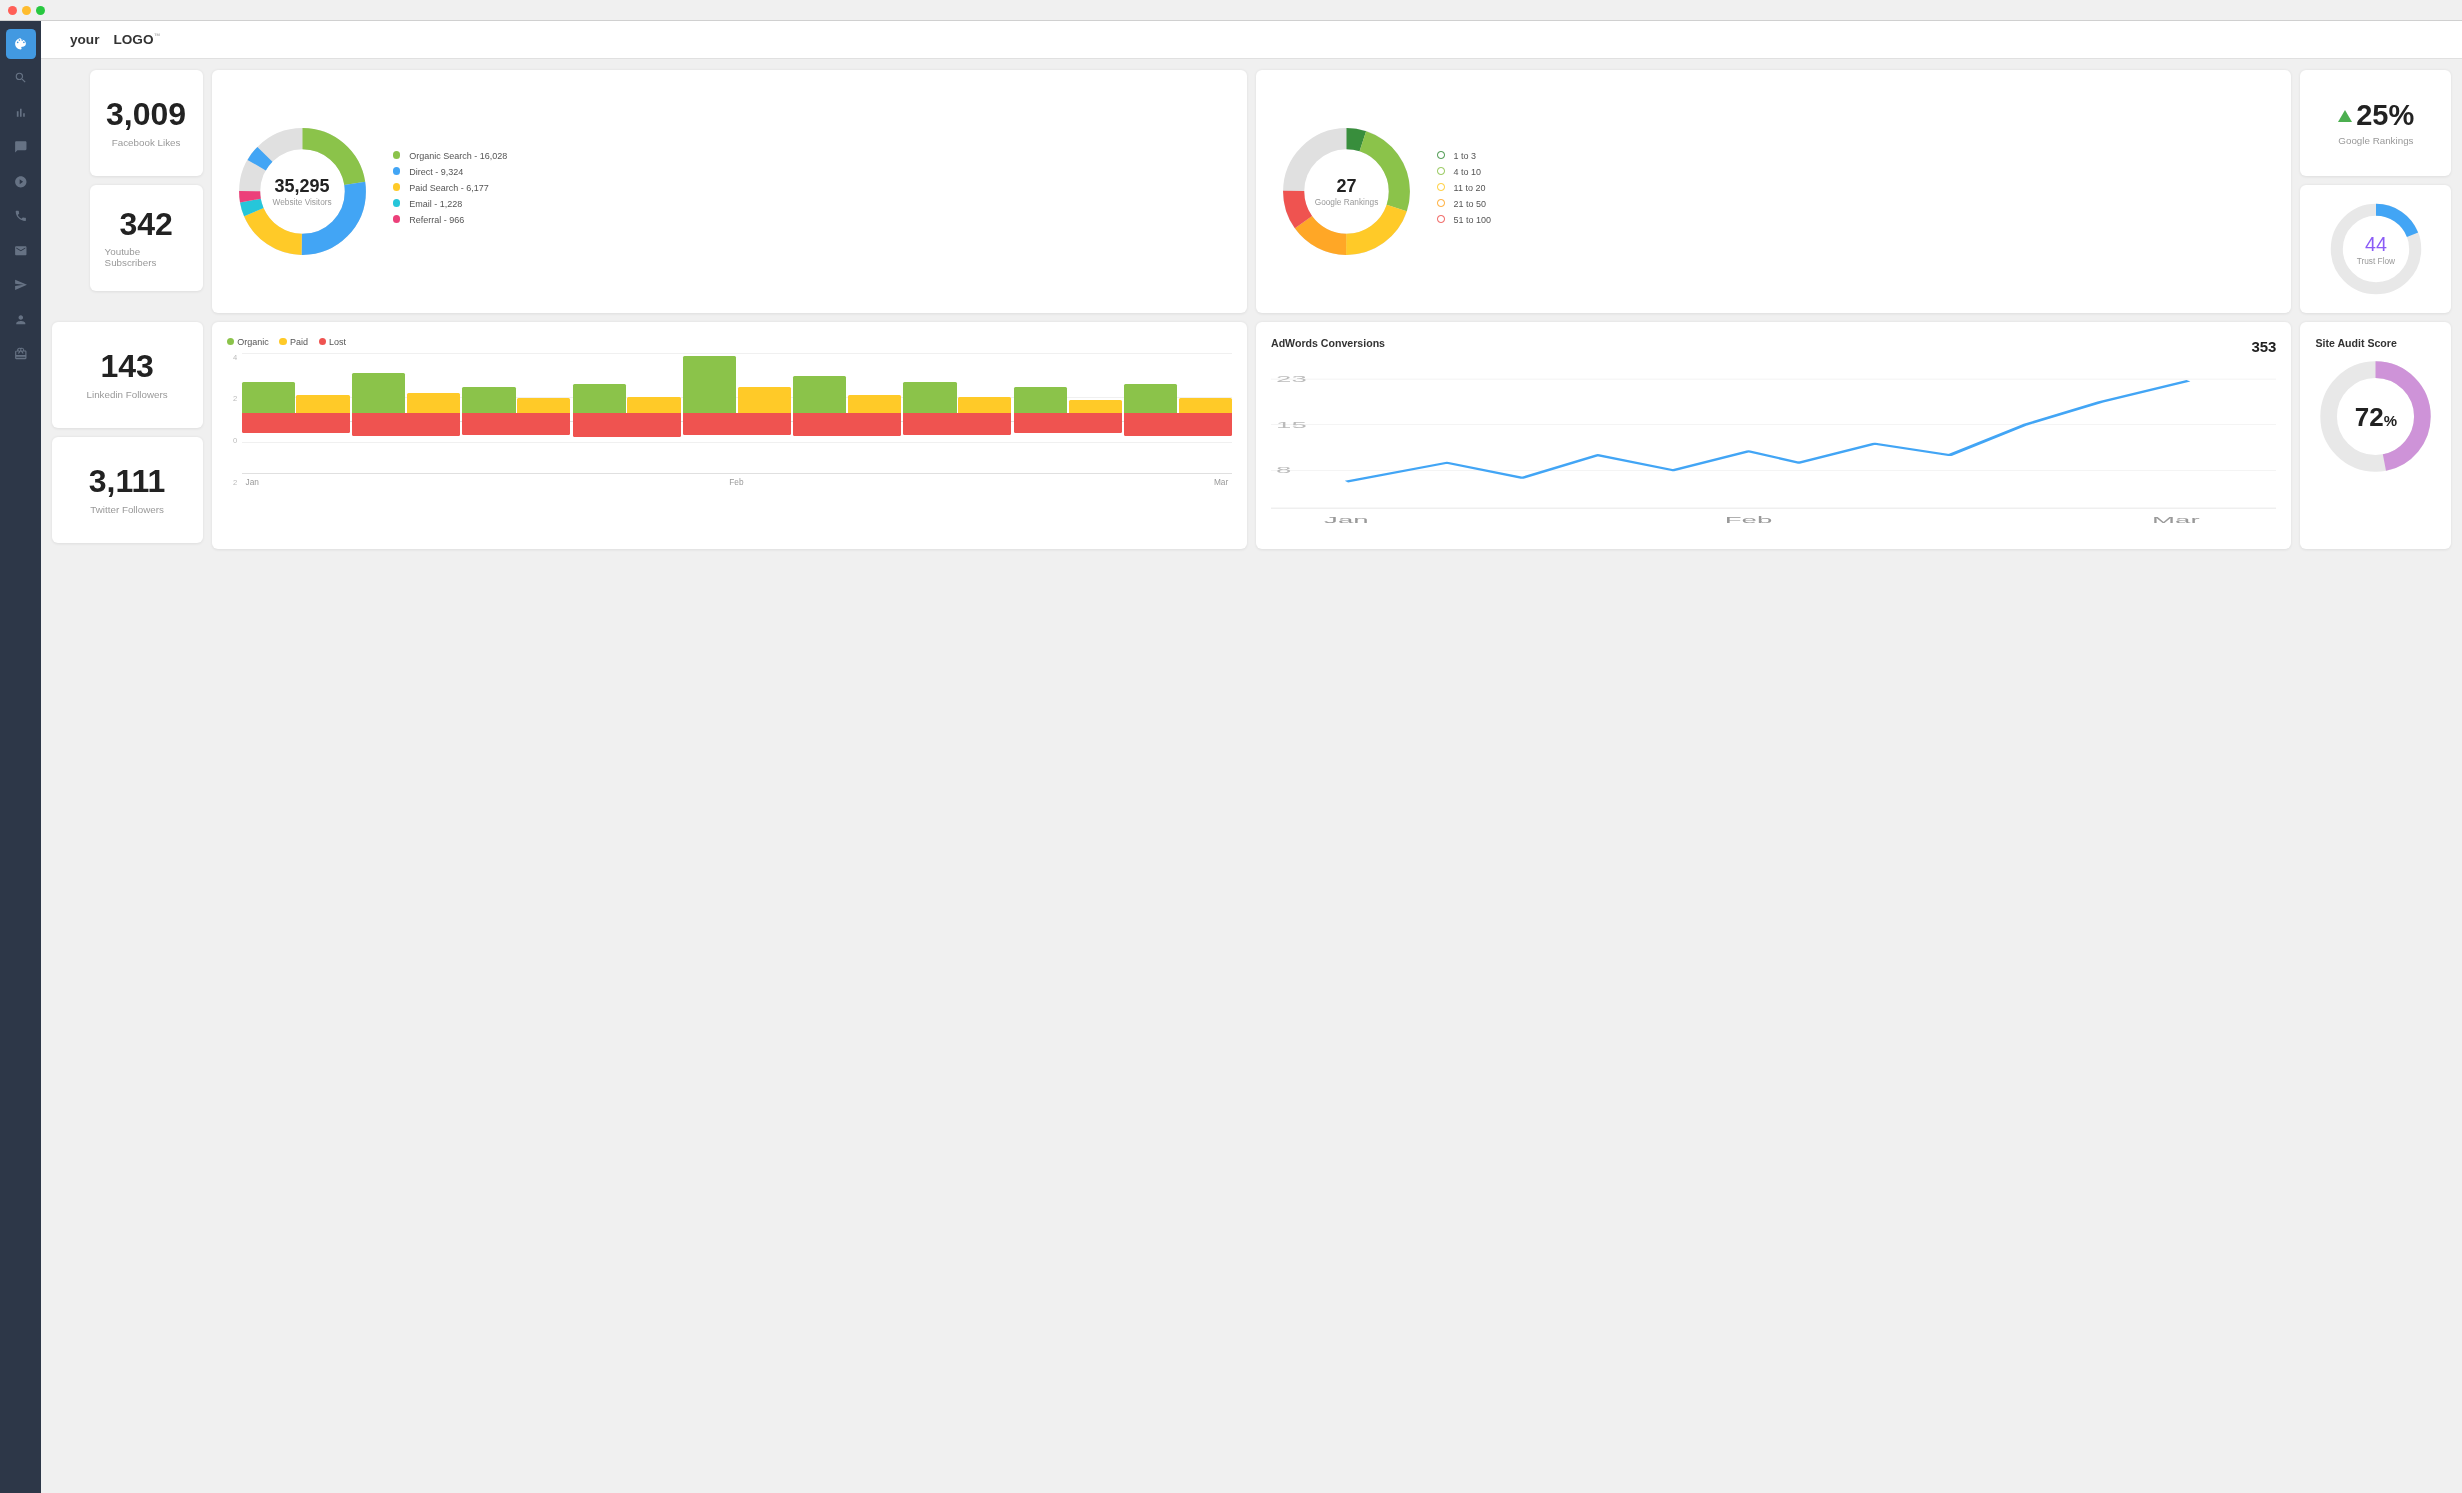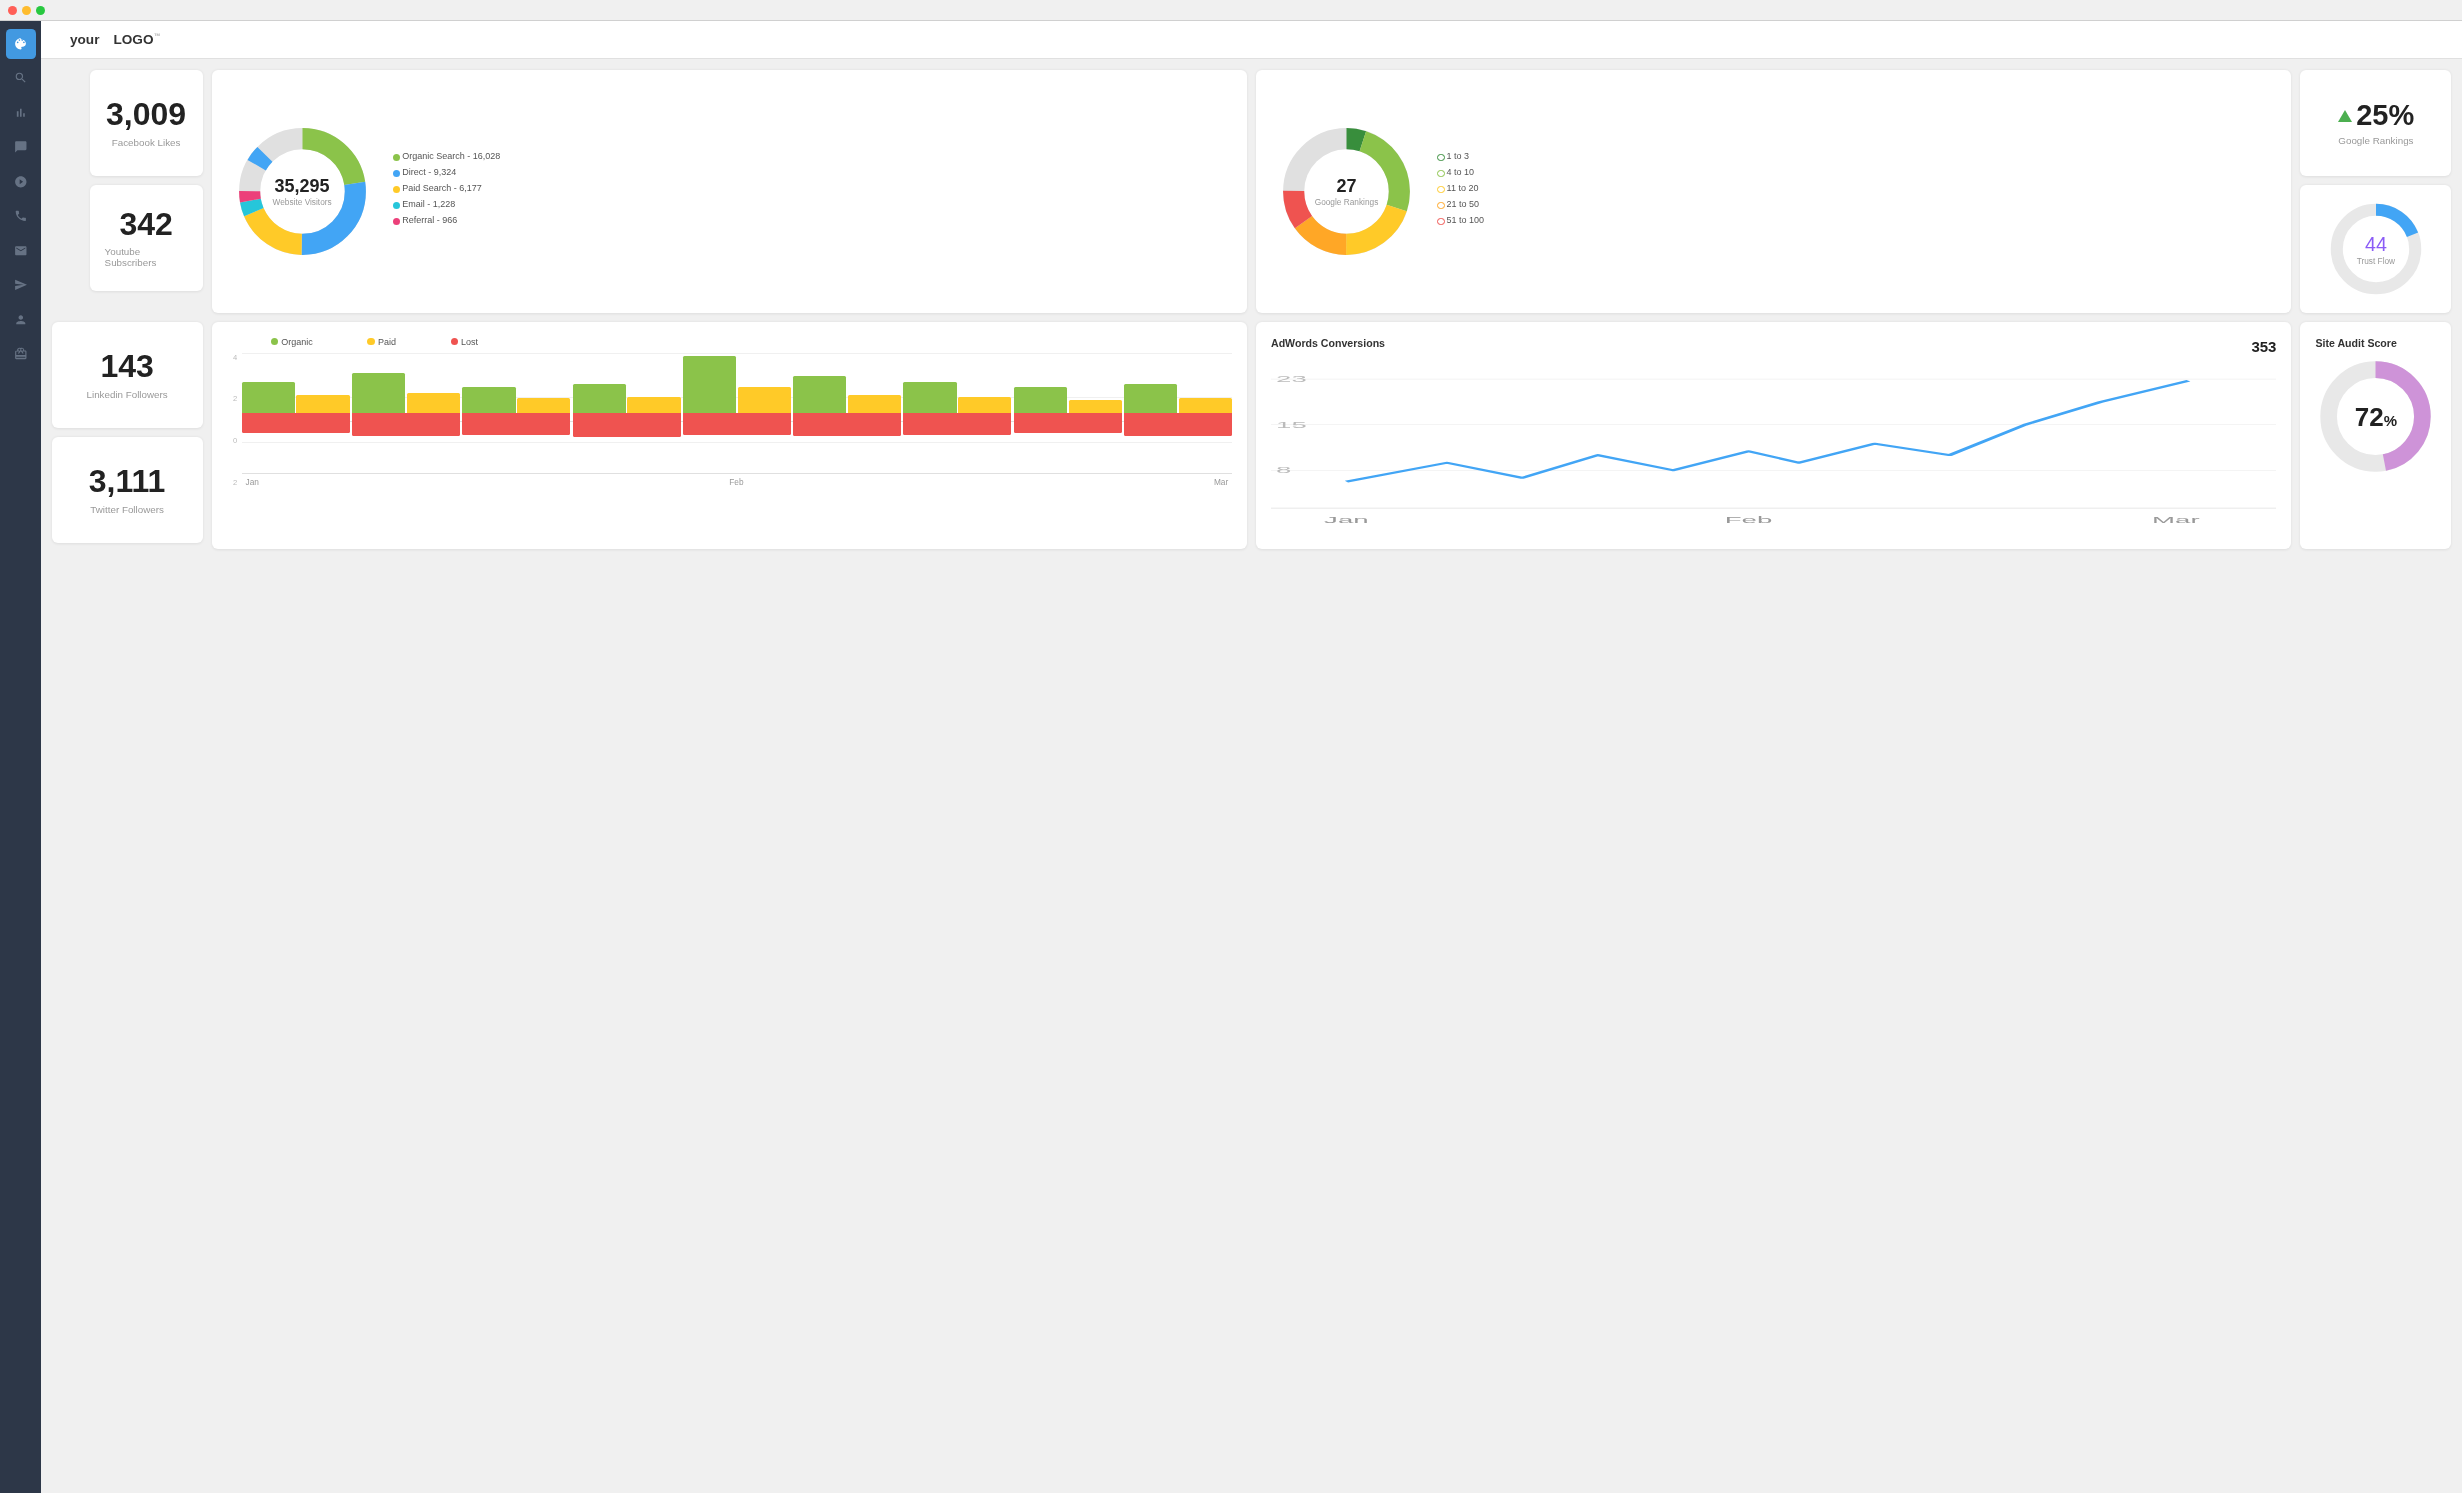--- a/index.html
+++ b/index.html
@@ -141,21 +141,21 @@
       font-size: 18px;
       font-weight: 700;
       color: #222;
     }
     .donut-center .lbl {
       font-size: 8.3px;
       color: #999;
     }
     .legend { font-size: 9px; color: #555; }
     .legend-item {
-      display: flex; align-items: flex-end; gap: 2px;
+      display: flex; align-items: flex-start; gap: 9px;
       margin-bottom: 6px;
     }
     .legend-dot {
       width: 7.6px; height: 7.6px; border-radius: 50%; flex-shrink: 0;
     }
 
     
     .rankings-card {
       grid-column: 3;
       grid-row: 1;
@@ -231,21 +231,20 @@
       display: flex;
       gap: 10.6px;
       font-size: 9px;
       color: #555;
       margin-bottom: 6px;
     }
     .chart-legend-item {
       display: flex;
       align-items: center;
       gap: 3px;
-      margin-left: 44px;
     }
   </style>
 </head>
 <body>
 
 <div class="titlebar">
   <div class="titlebar-btn btn-red"></div>
   <div class="titlebar-btn btn-yellow"></div>
   <div class="titlebar-btn btn-green"></div>
 </div>

